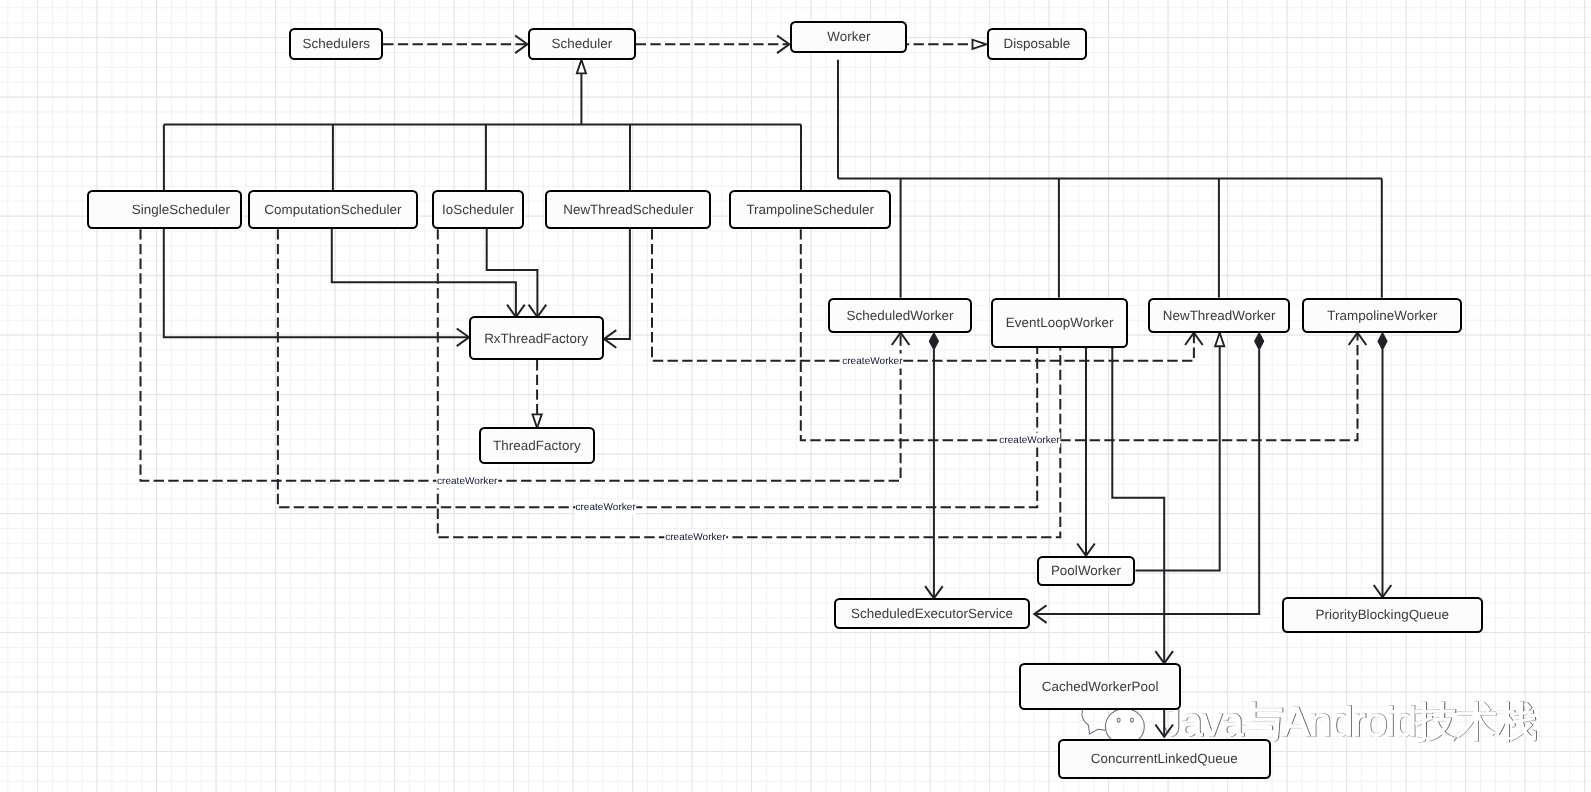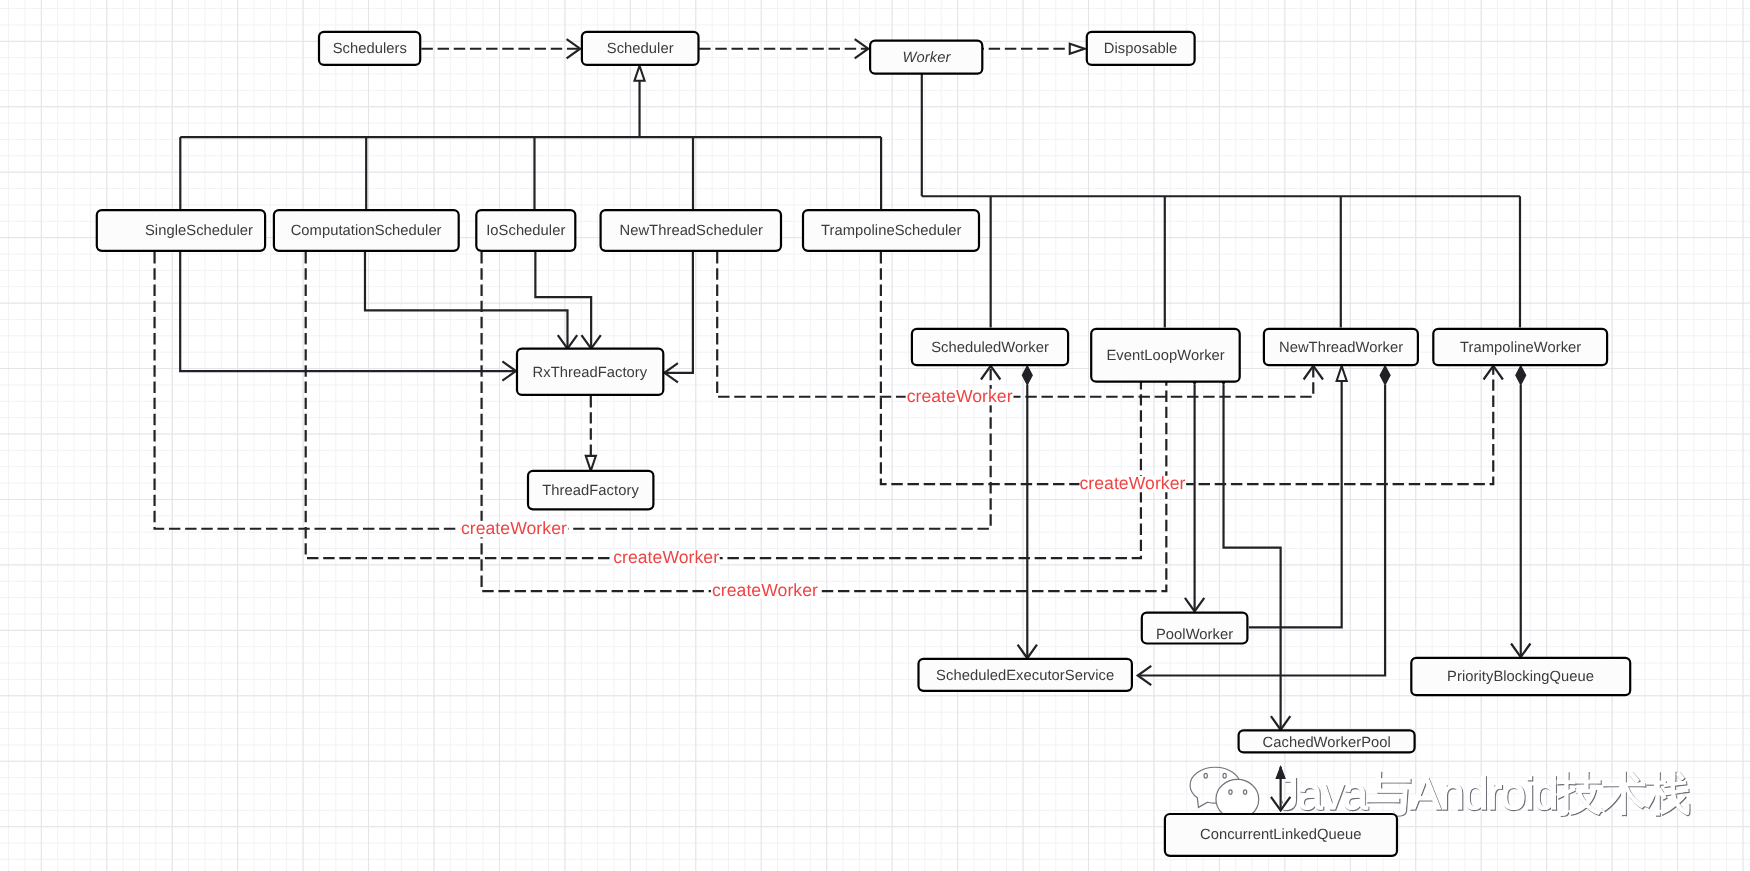--- a/index.html
+++ b/index.html
@@ -17,21 +17,21 @@
      background-size: 59.5px 59.5px, 59.5px 59.5px, 14.875px 14.875px, 14.875px 14.875px;
      background-position: 37.1px 37.1px, 37.1px 37.1px, 37.1px 37.1px, 37.1px 37.1px;
   }
   #edges{position:absolute;left:0;top:0;width:1591px;height:792px;}
   #watermark{position:absolute;left:0;top:0;width:1591px;height:792px;pointer-events:none;}
   .node{position:absolute;box-sizing:border-box;background:#fcfcfc;
         border:2px solid #000000;border-radius:5.5px;
         display:flex;align-items:center;justify-content:center;
         color:#3b3b3b;font-size:13.4px;white-space:nowrap;letter-spacing:0.05px;}
   .edge-label{position:absolute;transform:translate(-50%,-50%);
-        background:#ffffff;padding:1px 0.5px;color:#ef4444;font-size:16px;
+        background:#ffffff;padding:1px 0.5px;color:#0f172a;font-size:10px;
         white-space:nowrap;line-height:13px;letter-spacing:0.05px;}
 </style>
 </head>
 <body>
 
 <div id="canvas">
   <div id="grid"></div>
   <svg id="watermark" viewBox="0 0 1591 792">
     <g fill="none" stroke="#74747d" stroke-width="1.1">
       <path d="M1104.7,697.5 C1092.1,697.5 1081.9,704.9 1081.9,713.8 C1081.9,718.3 1084.4,722.3 1088.5,725.3 L1089.5,734.0 L1097.8,729.3 C1100.0,729.8 1102.3,730.1 1104.7,730.1 C1117.3,730.1 1127.5,722.7 1127.5,713.8 C1127.5,704.9 1117.3,697.5 1104.7,697.5 Z"></path>
@@ -171,21 +171,21 @@
         <path d="M1164.2,697 L1168.2,707.6 L1160.2,707.6 Z" fill="#222226" stroke="#222226" stroke-width="1.1" stroke-linejoin="miter"></path>
         <path d="M1155.4,724.5 L1164.2,736.8 L1173,724.5" fill="none" stroke="#222226" stroke-width="2"></path>
       </g>
     </svg>
 <div class="node" style="left: 289.3px; top: 28.1px; width: 93.8px; height: 31.6px;">
       <span>Schedulers</span>
     </div>
     <div class="node" style="left: 528.4px; top: 28.1px; width: 107.2px; height: 31.6px;">
       <span>Scheduler</span>
     </div>
-    <div class="node" style="left: 790.3px; top: 36px; width: 104px; height: 31.6px; font-style: italic;">
+    <div class="node" style="left: 790.3px; top: 21px; width: 117px; height: 31.6px;">
       <span>Worker</span>
     </div>
     <div class="node" style="left: 987.1px; top: 28.1px; width: 99.5px; height: 31.6px;">
       <span>Disposable</span>
     </div>
     <div class="node" style="left: 87.2px; top: 190px; width: 154.5px; height: 39.2px; padding-left: 33px;">
       <span>SingleScheduler</span>
     </div>
     <div class="node" style="left: 248.1px; top: 190px; width: 169.5px; height: 39.2px;">
       <span>ComputationScheduler</span>
@@ -210,30 +210,30 @@
     </div>
     <div class="node" style="left: 991.4px; top: 297.7px; width: 136.5px; height: 50px;">
       <span>EventLoopWorker</span>
     </div>
     <div class="node" style="left: 1147.8px; top: 297.7px; width: 142.7px; height: 35px;">
       <span>NewThreadWorker</span>
     </div>
     <div class="node" style="left: 1302.4px; top: 297.7px; width: 160.1px; height: 35px;">
       <span>TrampolineWorker</span>
     </div>
-    <div class="node" style="left: 1036.6px; top: 555.7px; width: 98.8px; height: 30.6px; align-items: flex-end;">
+    <div class="node" style="left: 1036.6px; top: 555.7px; width: 98.8px; height: 30.6px;">
       <span>PoolWorker</span>
     </div>
     <div class="node" style="left: 834.1px; top: 598.3px; width: 195.8px; height: 30.8px;">
       <span>ScheduledExecutorService</span>
     </div>
     <div class="node" style="left: 1281.9px; top: 597.2px; width: 200.9px; height: 35.5px;">
       <span>PriorityBlockingQueue</span>
     </div>
-    <div class="node" style="left: 1125px; top: 663.3px; width: 162.2px; height: 22px;">
+    <div class="node" style="left: 1019px; top: 663.3px; width: 162.2px; height: 47px;">
       <span>CachedWorkerPool</span>
     </div>
     <div class="node" style="left: 1058.1px; top: 738.5px; width: 212.5px; height: 40.8px;">
       <span>ConcurrentLinkedQueue</span>
     </div>
     <div class="edge-label" style="left: 872.4px; top: 360.7px;">createWorker</div>
     <div class="edge-label" style="left: 1029.5px; top: 440.2px;">createWorker</div>
     <div class="edge-label" style="left: 467.2px; top: 480.7px;">createWorker</div>
     <div class="edge-label" style="left: 605.6px; top: 507.3px;">createWorker</div>
     <div class="edge-label" style="left: 695.4px; top: 537.3px;">createWorker</div>

